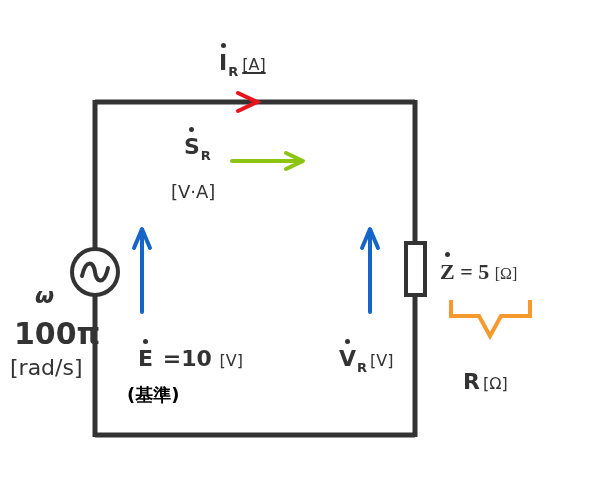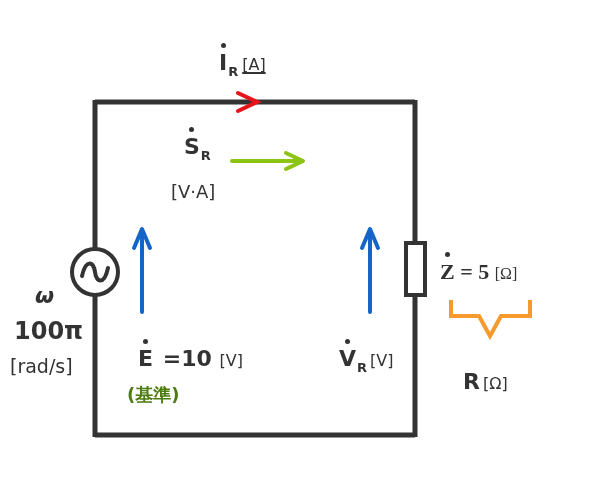--- a/index.html
+++ b/index.html
@@ -6,21 +6,21 @@
     body { width: 600px; height: 503px; position: relative; overflow: hidden;
            font-family: "DejaVu Sans", sans-serif; color: #333333; }
     svg { position: absolute; left: 0; top: 0; }
     .lbl { position: absolute; white-space: nowrap; line-height: 1; }
     .main { font-size: 22px; font-weight: bold; color: #333333; }
     .unit { font-size: 16px; font-weight: normal; color: #333333; }
     .sub { font-size: 13px; position: relative; top: 6px; margin-left: 1px; }
     .dotted { position: relative; display: inline-block; }
     .dotted::before { content: ""; position: absolute; left: 50%; top: -9px;
       width: 5px; height: 5px; margin-left: -2.5px; border-radius: 50%; background: #333333; }
-    .blue { color: #4d7c0f; font-weight: bold; font-size: 18px; }
+    .blue { color: #000000; font-weight: bold; font-size: 18px; }
   </style>
 </head>
 <body>
 
 <svg width="600" height="503" viewBox="0 0 600 503">
 
   <path d="M95 102 H415" stroke="#333333" stroke-width="5" fill="none"></path>
   <path d="M95 435 H415" stroke="#333333" stroke-width="5" fill="none"></path>
   <path d="M95 100 V249" stroke="#333333" stroke-width="5" fill="none"></path>
   <path d="M95 296 V437" stroke="#333333" stroke-width="5" fill="none"></path>
@@ -57,22 +57,22 @@
 <div class="lbl main" style="left:219px; top:52px;text-decoration:underline;">
   <span class="dotted">I</span><span class="sub">R</span><span class="unit" style="margin-left:4px;">[A]</span>
 </div>
 
 <div class="lbl main" style="left:184px; top:136px;">
   <span class="dotted">S</span><span class="sub">R</span>
 </div>
 <div class="lbl unit" style="left:171px; top:183px; font-size:18px;">[V·A]</div>
 
 <div class="lbl" style="left:35px; top:285px; font-size:22px; font-style:italic; font-weight:bold;">ω</div>
-<div class="lbl main" style="left:14px; top:319px; font-size:24px;">100π</div>
-<div class="lbl unit" style="left:10px; top:357px; font-size:19px;">[rad/s]</div>
+<div class="lbl main" style="left:14px; top:319px; font-size:30px;">100π</div>
+<div class="lbl unit" style="left:10px; top:357px; font-size:22px;">[rad/s]</div>
 
 <div class="lbl main" style="left:114px; top:348px;margin-left:24px;">
   <span class="dotted">E</span>
   <span style="margin-left:2px;">=</span><span>10</span>
   <span class="unit">[V]</span>
 </div>
 <div class="lbl blue" style="left:127px; top:386px;">(基準)</div>
 
 <div class="lbl main" style="left:339px; top:348px;text-align:right;">
   <span class="dotted">V</span><span class="sub">R</span><span class="unit" style="margin-left:3px;">[V]</span>

